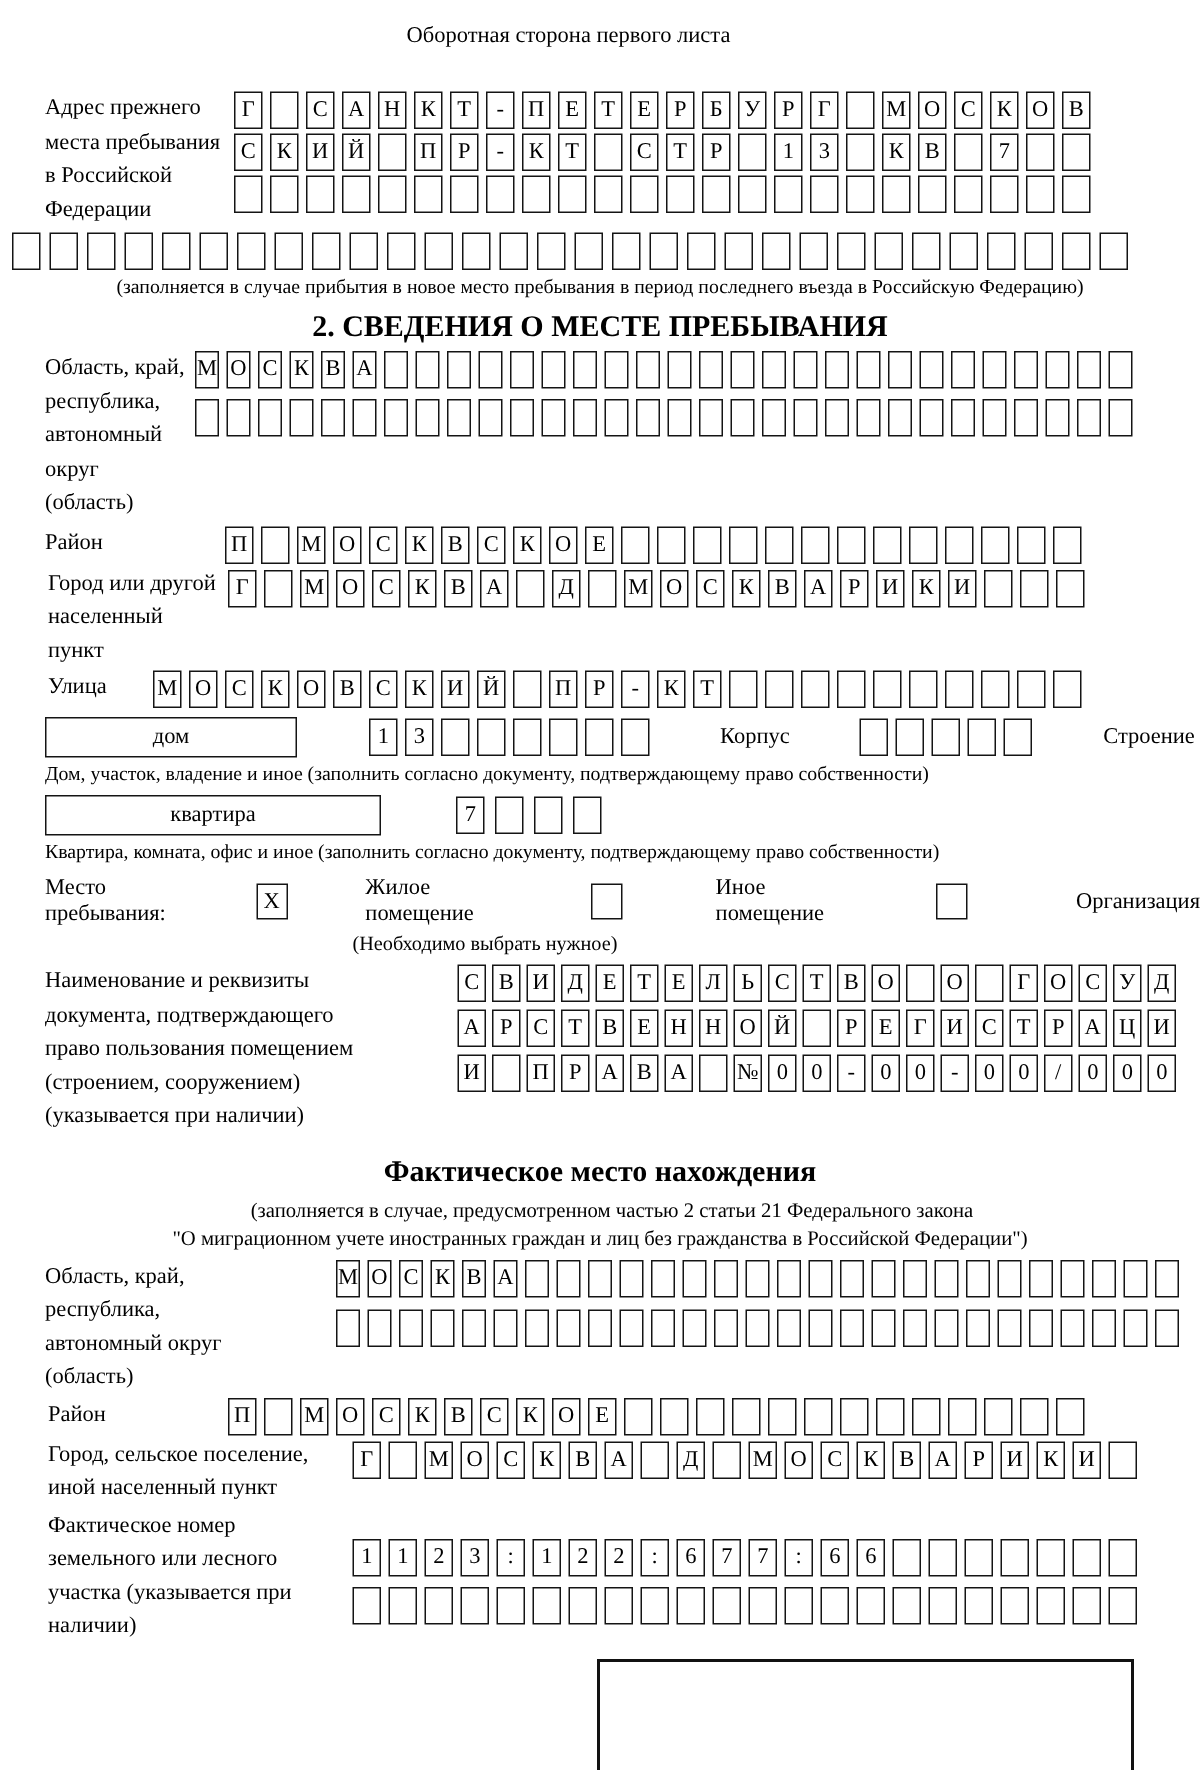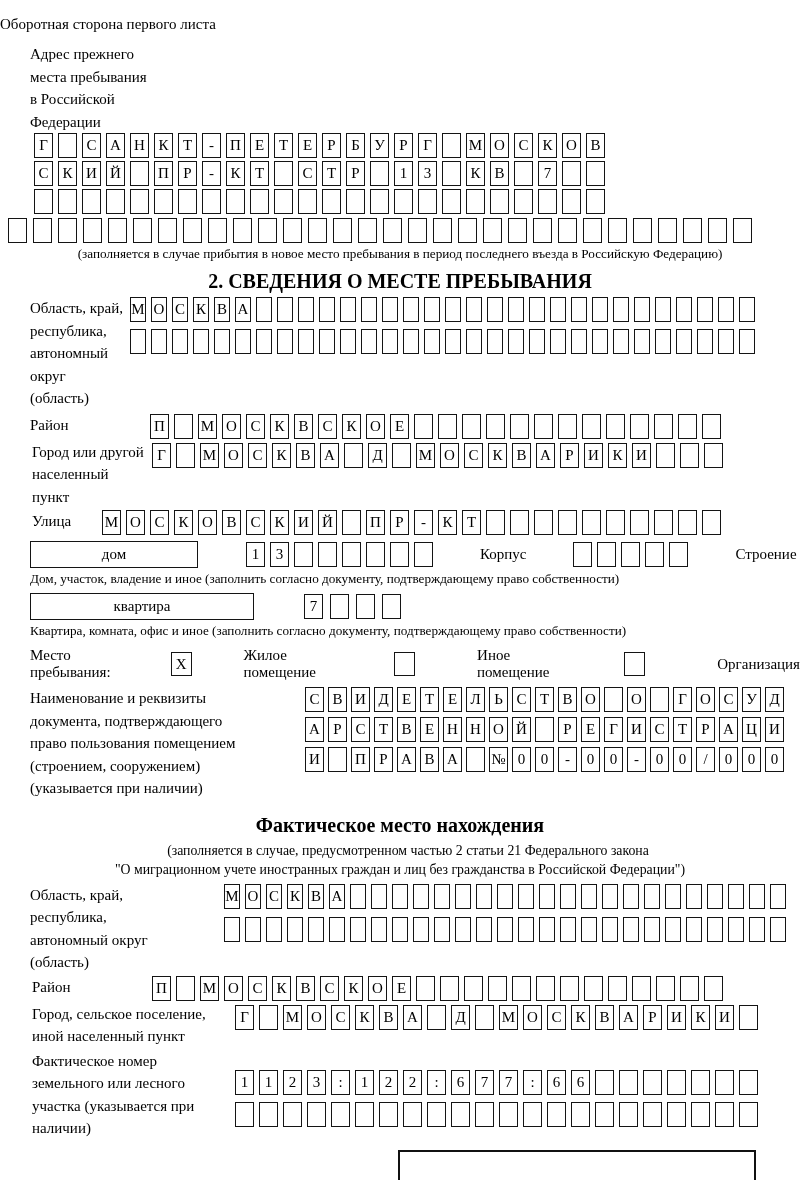--- a/index.html
+++ b/index.html
@@ -1,21 +1,21 @@
 <!DOCTYPE html>
 <html><head>
 <meta charset="utf-8">
 <style>
   html,body{margin:0;padding:0;background:#fff;}
   .page{
     width:800px;height:1180px;background:#ffffff;color:#000;
     font-family:"Liberation Serif","DejaVu Serif",serif;
     position:relative;overflow:hidden;font-size:15px;
   }
-  .header-note{padding:16px 42px 0 0;text-align:left;font-size:15px;}
+  .header-note{padding:16px 42px 0 0;text-align:center;font-size:15px;}
   .blk{display:flex;margin-left:30px;}
   .lbl{flex:none;line-height:1.5;}
   .rows{display:flex;flex-direction:column;gap:3px;}
   .cells{display:flex;gap:5px;}
   .cell{
     flex:none;width:19px;height:25px;border:1.6px solid #141414;
     display:flex;align-items:center;justify-content:center;
     font-size:15px;background:#fff;box-sizing:border-box;
   }
   .cells.sm .cell{width:16px;}
@@ -32,21 +32,21 @@
   .checkbox{
     flex:none;width:21px;height:24px;border:1.6px solid #141414;
     display:flex;align-items:center;justify-content:center;font-size:15px;
     box-sizing:border-box;background:#fff;
   }
   .stay-row{display:flex;align-items:center;margin:8px 0 0 30px;gap:42px;}
   .stamp-box{
     margin:10px 0 0 398px;width:358px;height:168px;border:2px solid #111;
     box-sizing:border-box;background:#fff;
   }
-  .mt2{margin-top:2px;margin-left:32px;}.mt4{margin-top:4px;}.mt6{margin-top:6px;gap:40px;}.mt10{margin-top:10px;flex-direction:column;}
+  .mt2{margin-top:2px;margin-left:32px;}.mt4{margin-top:4px;}.mt6{margin-top:6px;gap:40px;}.mt10{margin-top:28px;}
 </style>
 </head>
 <body>
 
 <div class="page">
 
   <div class="header-note">Оборотная сторона первого листа</div>
 
   <div class="blk mt10">
     <div class="lbl" style="width:122px;">Адрес прежнего места пребывания в Российской Федерации</div>
@@ -372,20 +372,21 @@
 
   <div class="stay-row">
     <span>Место пребывания:</span>
     <span class="checkbox" style="margin-left:8px;">X</span>
     <span style="margin-left:10px;">Жилое помещение</span>
     <span class="checkbox" style="margin-left:22px;"></span>
     <span style="margin-left:20px;">Иное помещение</span>
     <span class="checkbox" style="margin-left:26px;"></span>
     <span style="margin-left:30px;">Организация</span>
   </div>
+  <div class="note" style="margin-left:235px;font-size:13.5px;">(Необходимо выбрать нужное)</div>
 
   <div class="blk mt6">
     <div class="lbl" style="width:228px;">Наименование и реквизиты документа, подтверждающего право пользования помещением (строением, сооружением) (указывается при наличии)</div>
     <div class="rows" style="margin-left:7px;gap:5px;">
       <div class="cells doc">
           <div class="cell">С</div>
           <div class="cell">В</div>
           <div class="cell">И</div>
           <div class="cell">Д</div>
           <div class="cell">Е</div>

